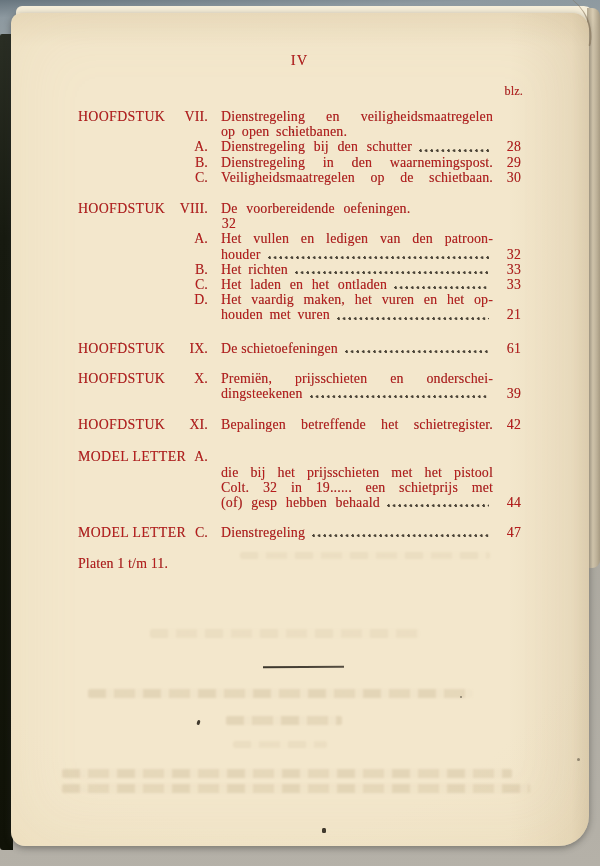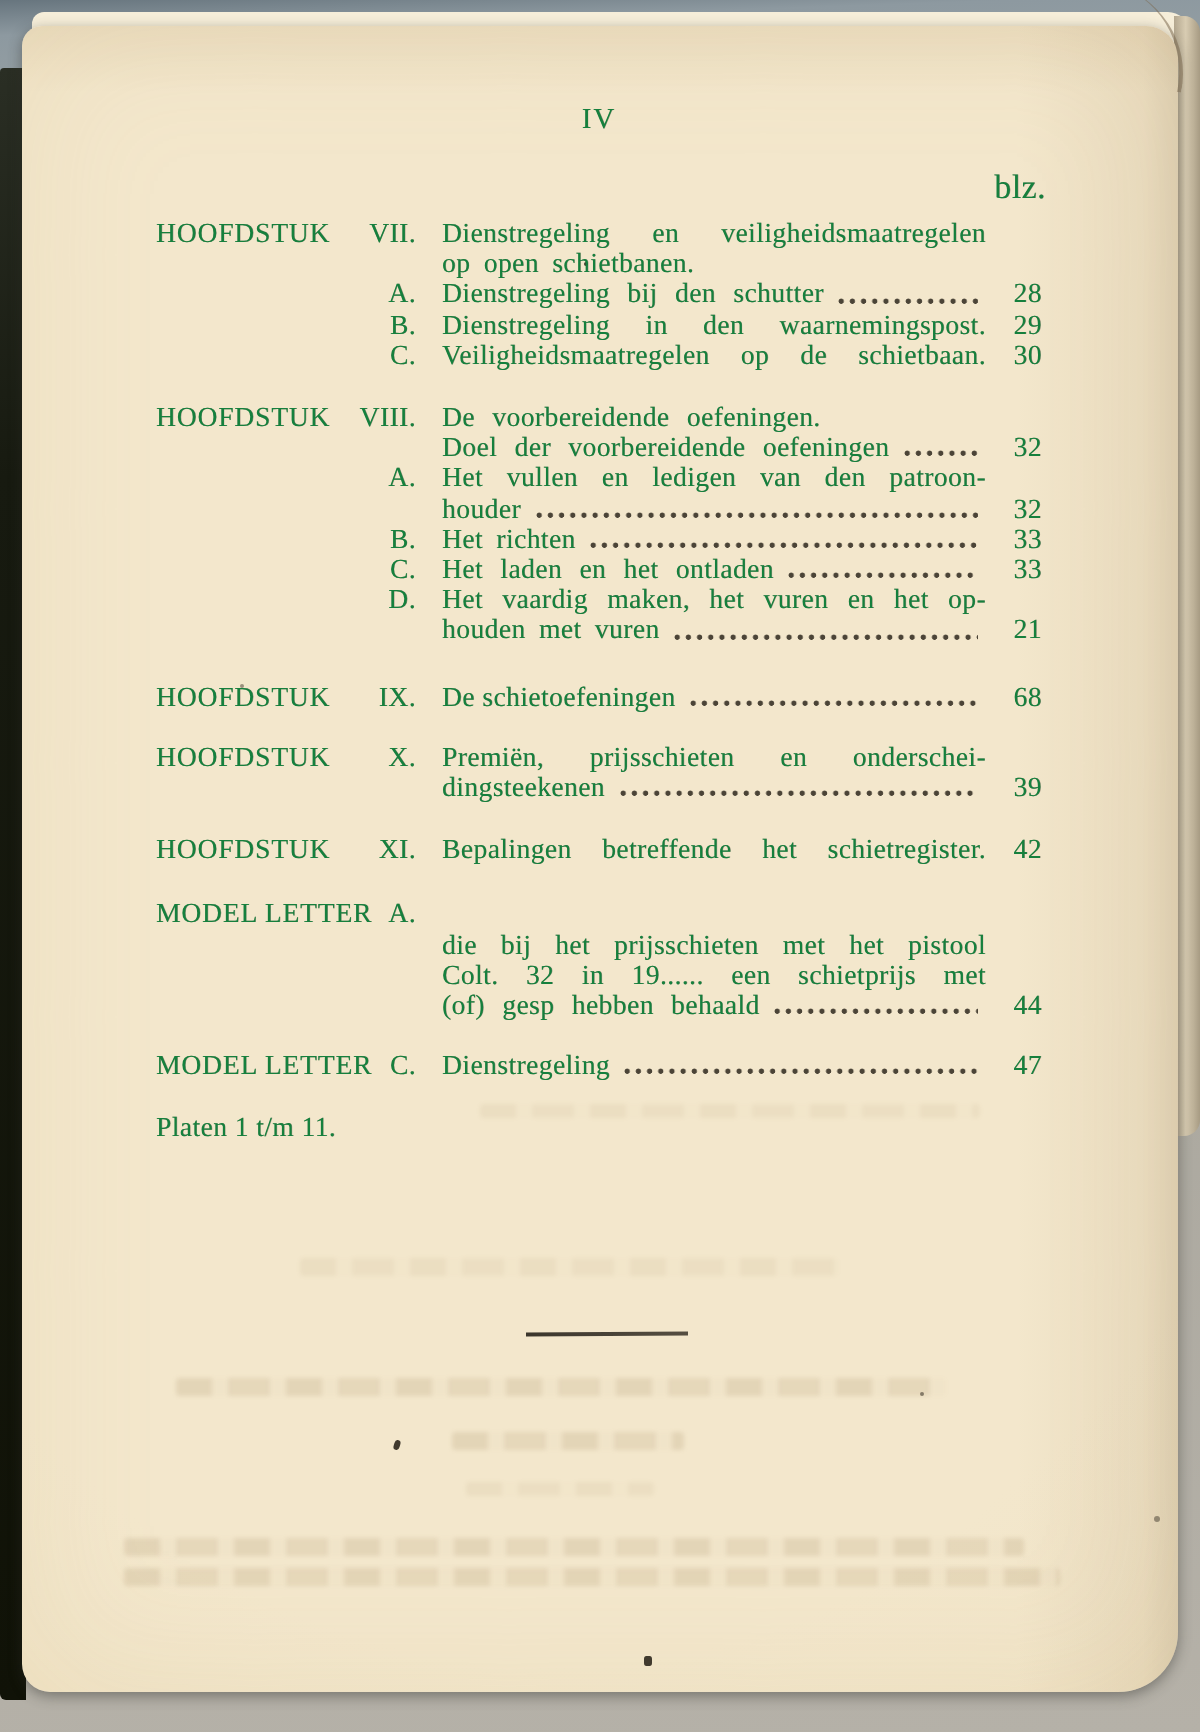--- a/index.html
+++ b/index.html
@@ -23,23 +23,23 @@
     border-radius:10px 16px 30px 14px;
     box-shadow:0 2px 7px rgba(45,45,40,.45), inset 0 0 70px rgba(205,175,120,.14);
   }
   
   .ghost{position:absolute;z-index:3;height:9px;filter:blur(1.1px);border-radius:2px;
     background:repeating-linear-gradient(90deg,rgba(138,106,62,.14) 0 18px,rgba(138,106,62,.02) 18px 26px,rgba(138,106,62,.12) 26px 47px,rgba(138,106,62,.02) 47px 55px);}
   .ghost.soft{opacity:.55;}
   .speck{position:absolute;background:#413a2e;border-radius:50%;z-index:4;}
   .rule{position:absolute;left:263px;top:666px;width:81px;height:2.4px;background:linear-gradient(90deg,#3b362c,#554e41);transform:rotate(-.4deg);z-index:4;}
   
-  .textlayer{position:absolute;inset:0;z-index:5;color:#15803d;font-size:13.8px;letter-spacing:.2px;text-shadow:.2px .2px 0 rgba(62,56,47,.45);}
+  .textlayer{position:absolute;inset:0;z-index:5;color:#b91c1c;font-size:13.8px;letter-spacing:.2px;text-shadow:.2px .2px 0 rgba(62,56,47,.45);}
   .folio{position:absolute;left:78px;width:443px;top:52px;text-align:center;padding-right:28px;font-size:14.5px;letter-spacing:1px;}
-  .colhead{position:absolute;left:78px;width:445px;top:84px;text-align:right;font-size:17px;}
+  .colhead{position:absolute;left:78px;width:445px;top:84px;text-align:right;font-size:12px;}
   .toc{position:absolute;left:78px;top:109px;width:443px;}
   .row{display:flex;align-items:baseline;line-height:15.2px;min-height:15.2px;}
   .lab{flex:none;width:130px;display:flex;align-items:center;font-family:Liberation Serif, serif;}
   .lab .word{letter-spacing:.4px;white-space:nowrap;}
   .lab .num{margin-left:auto;}
   .mid{flex:none;width:272px;margin-left:13px;display:flex;align-items:flex-start;}
   .mid .txt{white-space:nowrap;}
   .mid.j .txt{display:block;width:100%;white-space:normal;text-align:justify;text-align-last:justify;}
   .leader{flex:1 1 auto;min-width:10px;height:15px;margin:0 4px 0 7px;align-self:center;
     background-image:radial-gradient(circle at 1.6px 10.6px,#4b4437 1.15px,rgba(0,0,0,0) 1.5px);
@@ -136,24 +136,20 @@
         </span>
       <span class="mid">
           <span class="txt ws5">De voorbereidende oefeningen.</span>
         </span>
       <span class="pg"></span>
     </div>
     <div class="row">
       <span class="lab">
           <span class="num"></span>
         </span>
-      <span class="mid">
-          <span class="txt ws5">Doel der voorbereidende oefeningen</span>
-          <span class="leader"></span>
-        </span>
       <span class="pg">32</span>
     </div>
     <div class="row">
       <span class="lab">
           <span class="num">A.</span>
         </span>
       <span class="mid j">
           <span class="txt">Het vullen en ledigen van den patroon-</span>
         </span>
       <span class="pg"></span>
@@ -210,21 +206,21 @@
 
     <div class="row mt18">
       <span class="lab">
           <span class="word">HOOFDSTUK</span>
           <span class="num">IX.</span>
         </span>
       <span class="mid">
           <span class="txt">De schietoefeningen</span>
           <span class="leader"></span>
         </span>
-      <span class="pg">68</span>
+      <span class="pg">61</span>
     </div>
 
     <div class="row mt15">
       <span class="lab">
           <span class="word">HOOFDSTUK</span>
           <span class="num">X.</span>
         </span>
       <span class="mid j">
           <span class="txt">Premiën, prijsschieten en onderschei-</span>
         </span>

